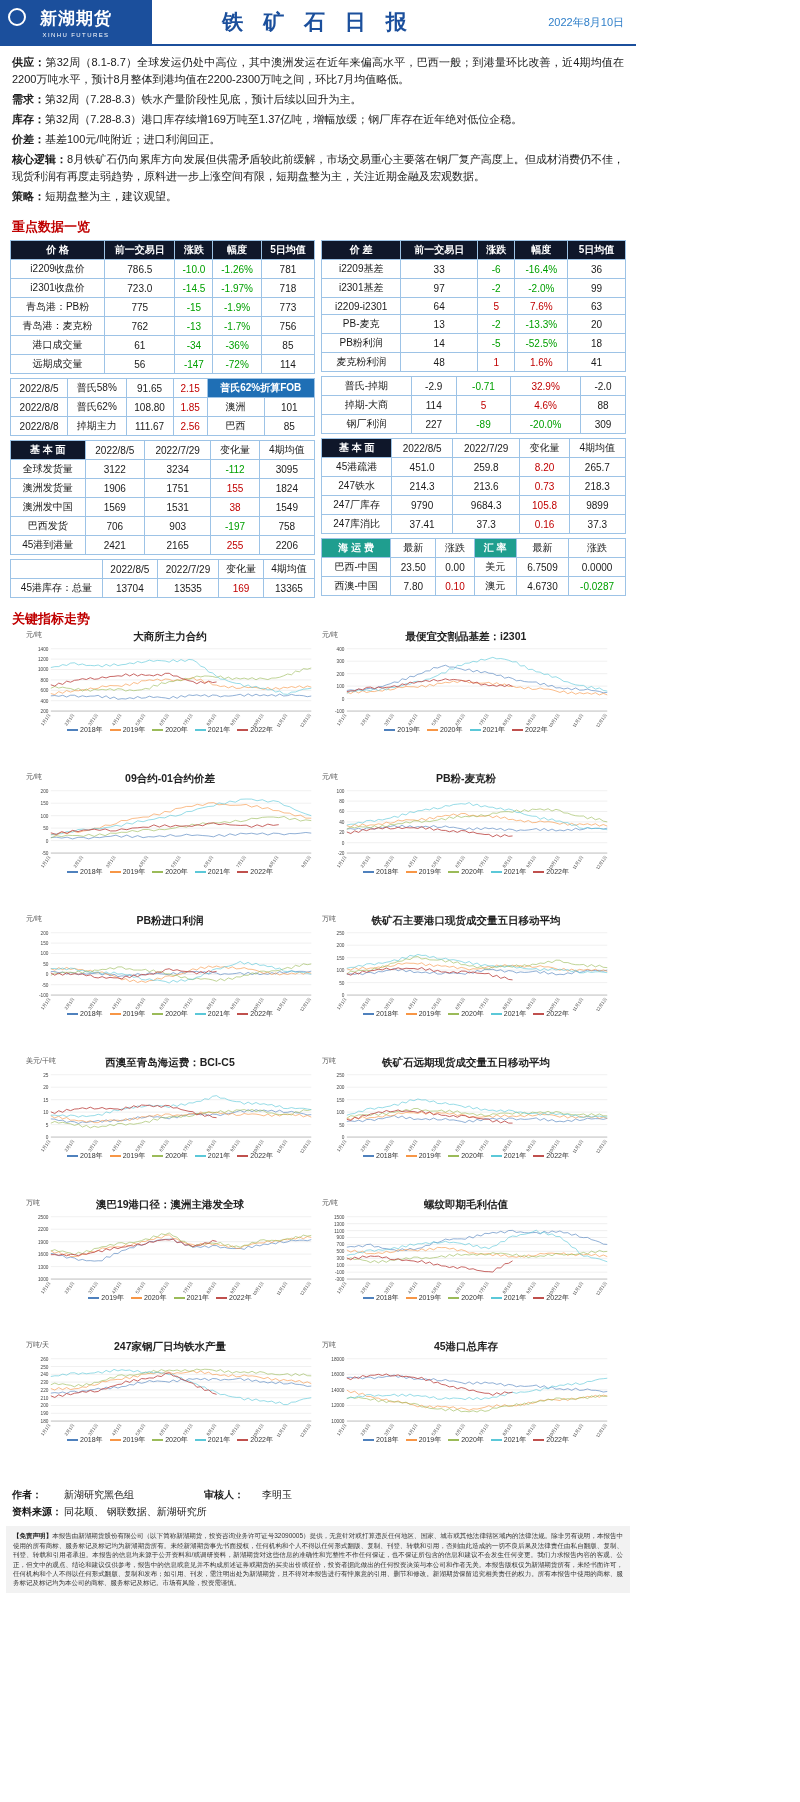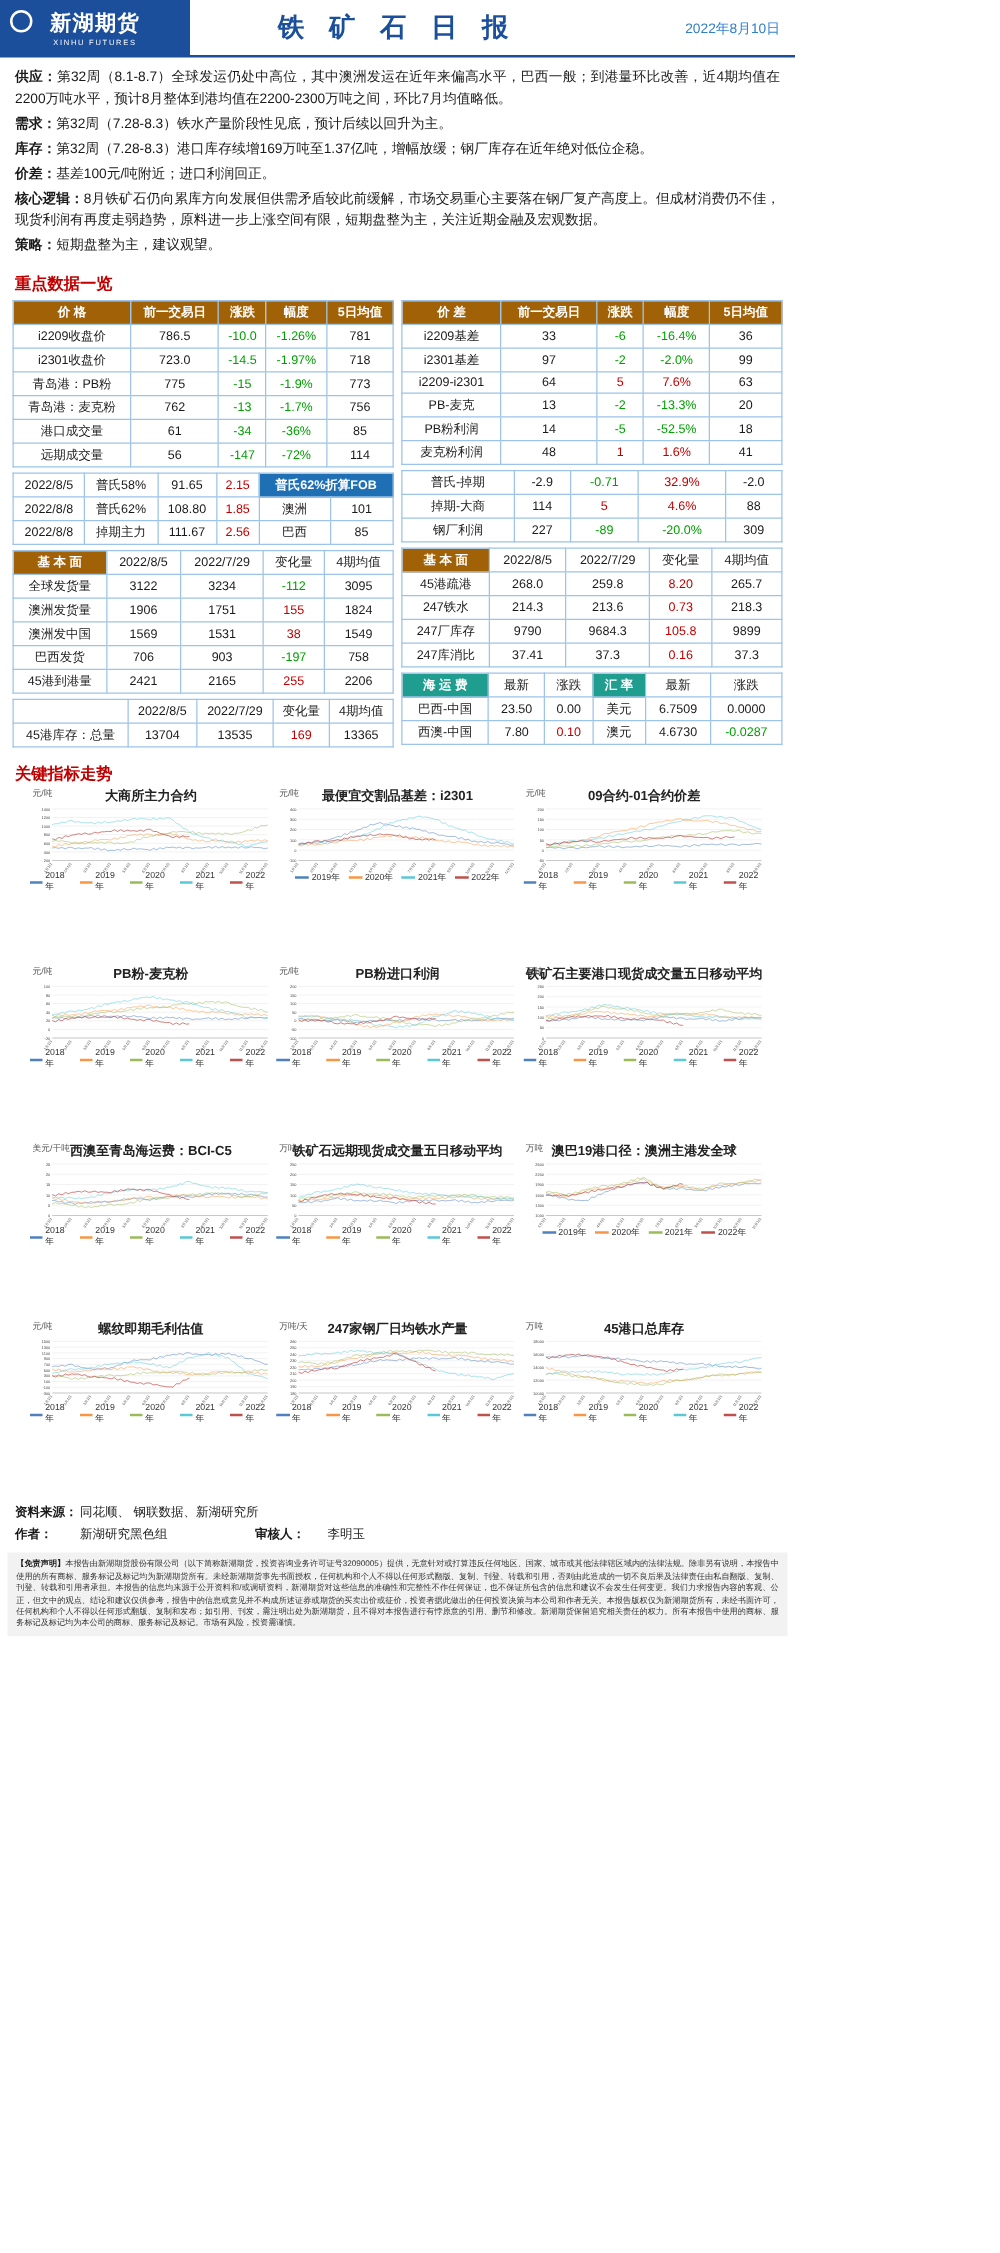--- a/index.html
+++ b/index.html
@@ -84,21 +84,21 @@
     margin-bottom: 4px;
   }
   table.t th, table.t td {
     border: 1px solid #9dc3e6;
     padding: 2px 4px;
     text-align: center;
     height: 17px;
     white-space: nowrap;
   }
   table.t th.hd {
-    background: #a16207;
+    background: #0f172a;
     color: #fff;
     font-weight: bold;
   }
   table.t th.hd2 {
     background: #ffffff;
     color: #1a1a1a;
     font-weight: normal;
   }
   .pos { color: #c00000; }
   .neg { color: #00a000; }
@@ -107,21 +107,21 @@
 
   
   .charts-title {
     color: #c00000;
     font-weight: bold;
     font-size: 13px;
     padding: 8px 12px 2px 12px;
   }
   .chart-grid {
     display: grid;
-    grid-template-columns: 1fr 1fr 1fr;
+    grid-template-columns: 1fr 1fr;
     gap: 2px 4px;
     padding: 0 24px;
   }
   .chart-cell { position: relative; height: 140px; }
   .chart-title {
     text-align: center;
     font-size: 10.5px;
     font-weight: bold;
     color: #222;
     margin-bottom: 1px;
@@ -437,21 +437,21 @@
             <th class="hd">基 本 面</th>
             <th class="hd2">2022/8/5</th>
             <th class="hd2">2022/7/29</th>
             <th class="hd2">变化量</th>
             <th class="hd2">4期均值</th>
           </tr>
         </thead>
         <tbody id="fund-right-body">
             <tr>
               <td>45港疏港</td>
-              <td>268.0</td>
+              <td>451.0</td>
               <td>259.8</td>
               <td class="pos">8.20</td>
               <td>265.7</td>
             </tr>
             <tr>
               <td>247铁水</td>
               <td>214.3</td>
               <td>213.6</td>
               <td class="pos">0.73</td>
               <td>218.3</td>
@@ -1204,28 +1204,28 @@
           <span>
             <i style="background: rgb(192, 80, 77);"></i>
             <span>2022年</span>
           </span>
         </div>
       </div>
     </div>
 
   <div class="sources">
     <div class="row">
-      <span class="k">资料来源：</span>
-      <span>同花顺、     钢联数据、新湖研究所</span>
-    </div>
-    <div class="row">
       <span class="k">作者：</span>
       <span style="width:140px">新湖研究黑色组</span>
       <span class="k" style="width:58px">审核人：</span>
       <span>李明玉</span>
     </div>
+    <div class="row">
+      <span class="k">资料来源：</span>
+      <span>同花顺、     钢联数据、新湖研究所</span>
+    </div>
   </div>
 
   <div class="disclaimer">
     <b>【免责声明】</b><span>本报告由新湖期货股份有限公司（以下简称新湖期货，投资咨询业务许可证号32090005）提供，无意针对或打算违反任何地区、国家、城市或其他法律辖区域内的法律法规。除非另有说明，本报告中使用的所有商标、服务标记及标记均为新湖期货所有。未经新湖期货事先书面授权，任何机构和个人不得以任何形式翻版、复制、刊登、转载和引用，否则由此造成的一切不良后果及法律责任由私自翻版、复制、刊登、转载和引用者承担。本报告的信息均来源于公开资料和/或调研资料，新湖期货对这些信息的准确性和完整性不作任何保证，也不保证所包含的信息和建议不会发生任何变更。我们力求报告内容的客观、公正，但文中的观点、结论和建议仅供参考，报告中的信息或意见并不构成所述证券或期货的买卖出价或征价，投资者据此做出的任何投资决策与本公司和作者无关。本报告版权仅为新湖期货所有，未经书面许可，任何机构和个人不得以任何形式翻版、复制和发布；如引用、刊发，需注明出处为新湖期货，且不得对本报告进行有悖原意的引用、删节和修改。新湖期货保留追究相关责任的权力。所有本报告中使用的商标、服务标记及标记均为本公司的商标、服务标记及标记。市场有风险，投资需谨慎。</span>
   </div>
 
 </div>
 
 </body></html>

